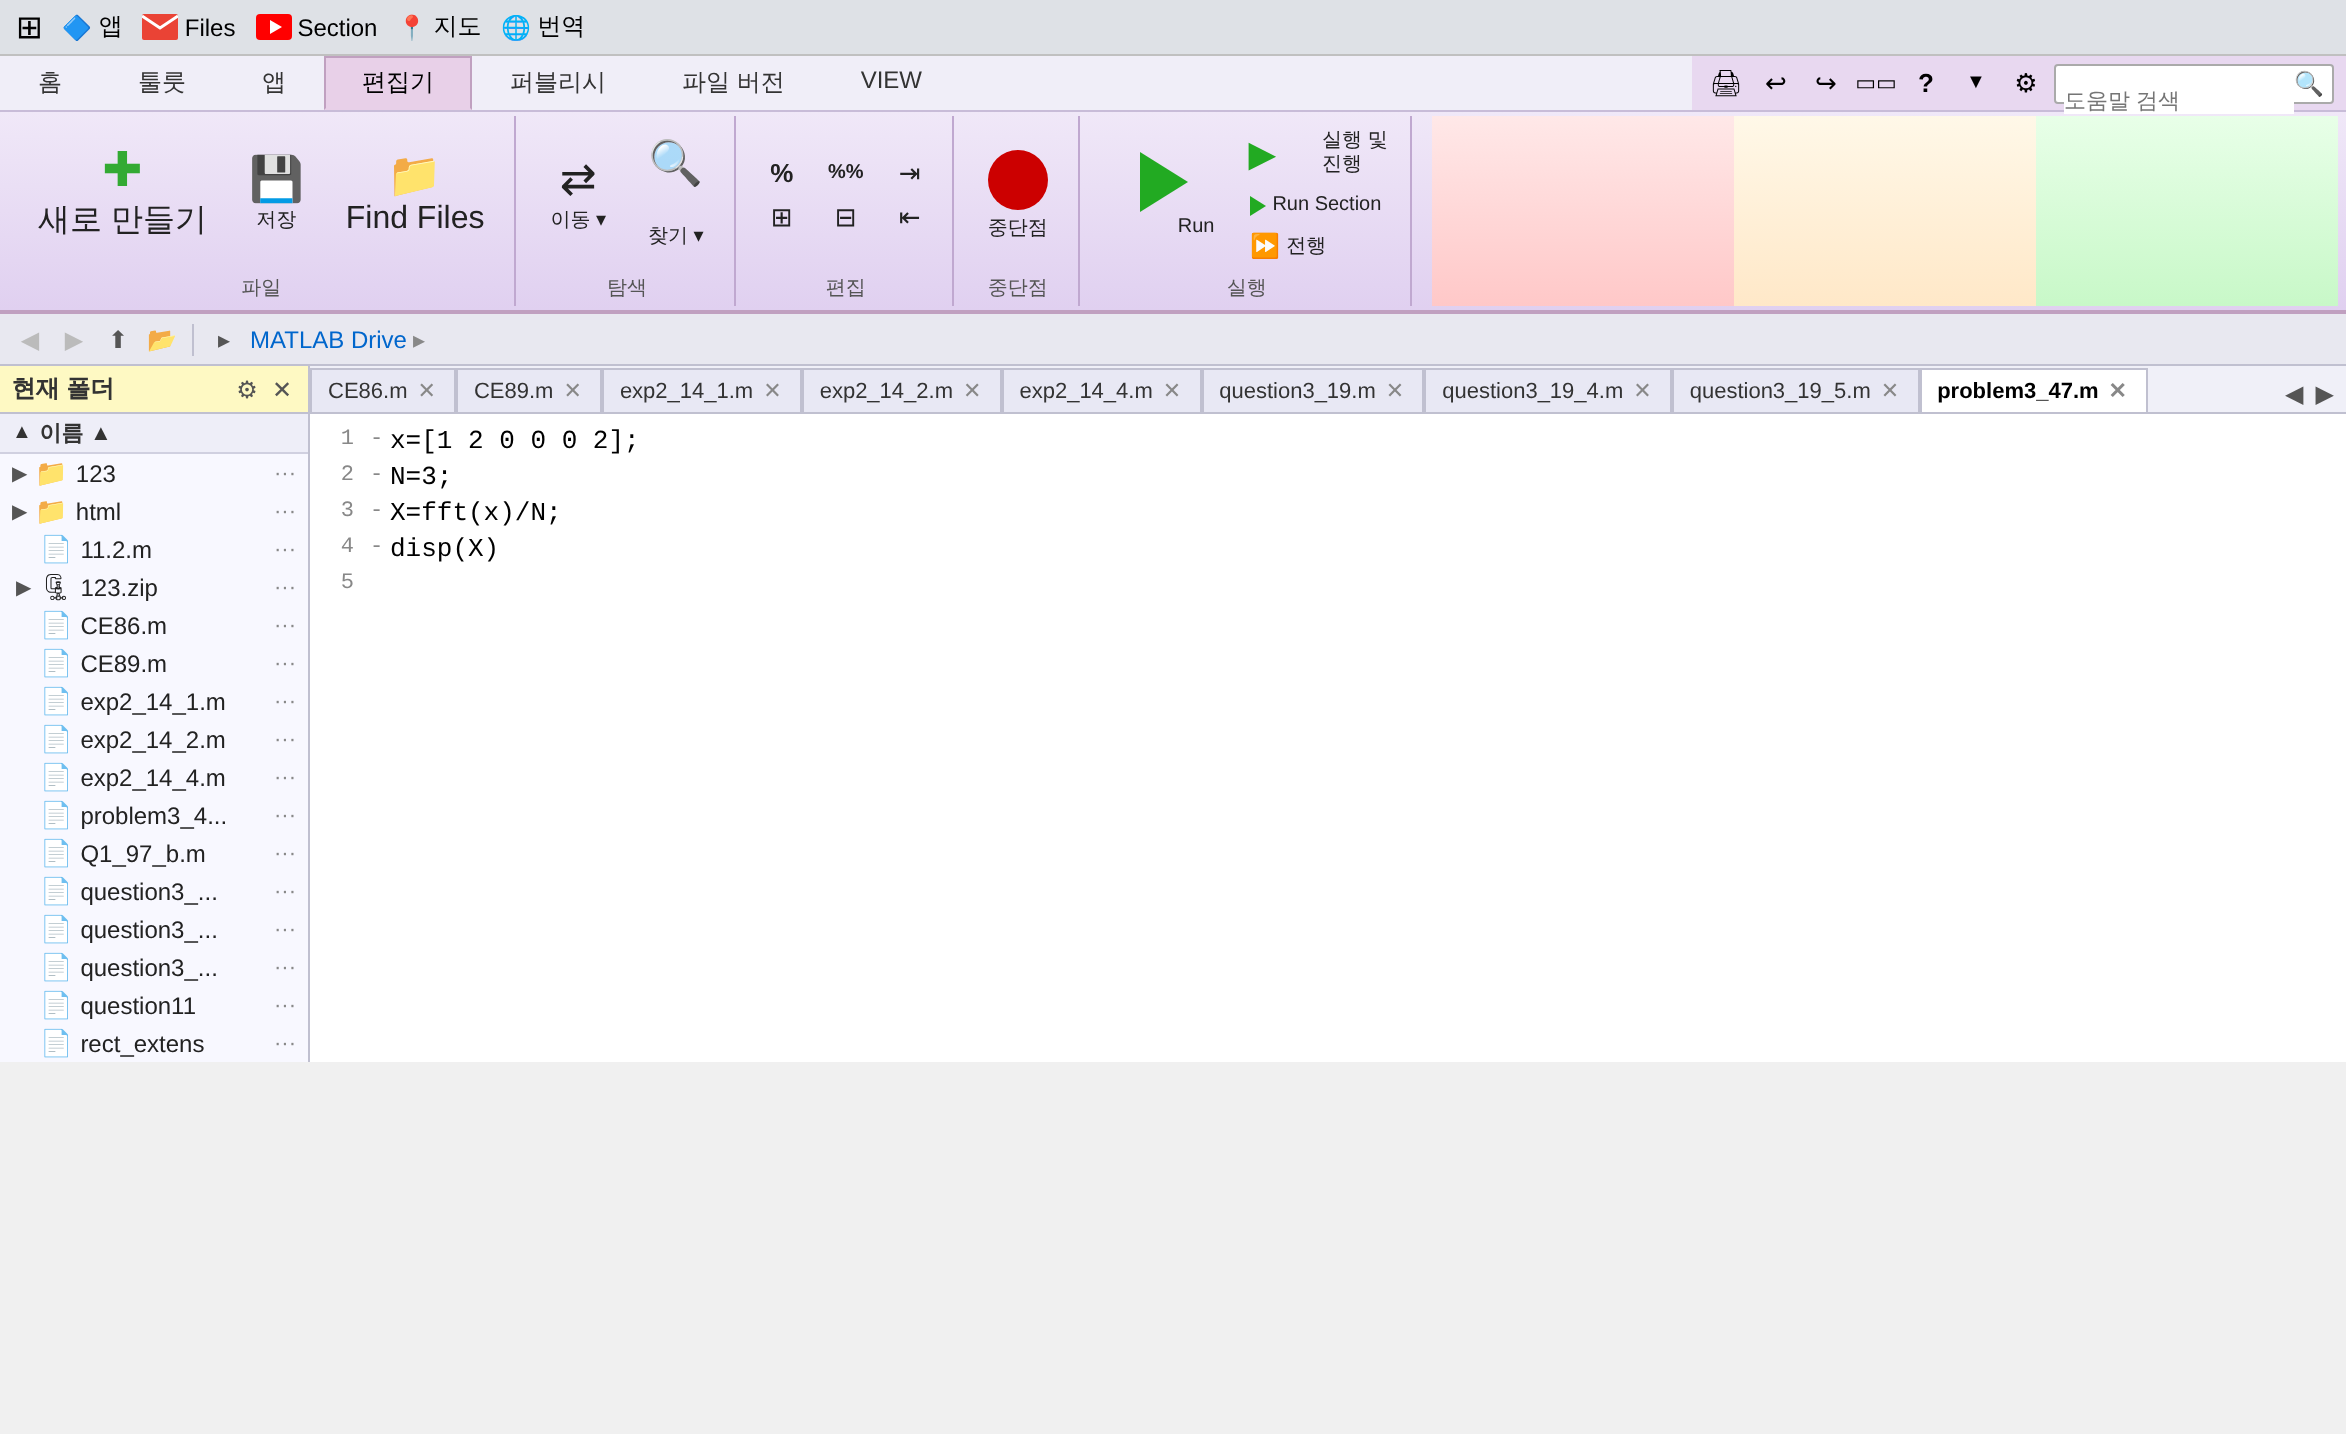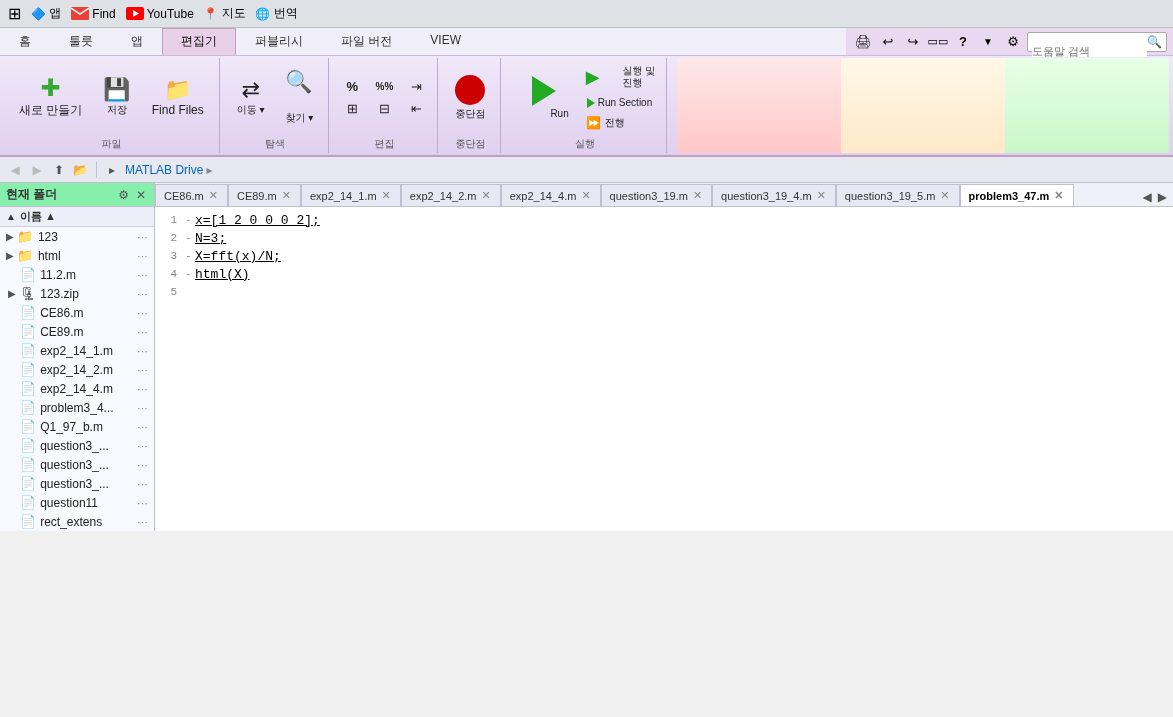--- a/index.html
+++ b/index.html
@@ -158,21 +158,21 @@
       border-right: 1px solid #c0c0d0;
       display: flex;
       flex-direction: column;
       overflow: hidden;
     }
     .file-panel-header {
       display: flex;
       align-items: center;
       justify-content: space-between;
       padding: 3px 6px;
-      background: #86efac;
+      background: #fef9c3;
       border-bottom: 1px solid #c0c0d0;
     }
     .file-panel-title { font-size: 12px; font-weight: bold; color: #333; }
     .file-panel-icons { display: flex; gap: 3px; }
     .panel-icon-btn { cursor: pointer; font-size: 12px; color: #555; padding: 1px 2px; border-radius: 2px; }
     .file-list-header {
       display: flex;
       align-items: center;
       padding: 2px 6px;
       background: #eeeef8;
@@ -254,21 +254,20 @@
     .line-dash {
       color: #888;
       padding-right: 8px;
       font-size: 11px;
       flex-shrink: 0;
       width: 10px;
     }
     .line-code {
       color: #000;
       white-space: pre;
-      text-decoration: underline;
     }
 
     
     .app-wrapper {
       width: 1173px;
       height: 717px;
       overflow: hidden;
       position: relative;
     }
 
@@ -294,28 +293,28 @@
 
   <div class="browser-bar">
     <div class="browser-bar-apps">
       <span style="font-size:16px; cursor:pointer;">⊞</span>
       <span style="font-size:12px;">🔷 <span>앱</span></span>
       <span>
         <svg width="18" height="13" viewBox="0 0 18 13">
             <rect width="18" height="13" rx="1" fill="#EA4335"></rect>
             <path d="M0 1l9 6 9-6" stroke="white" stroke-width="1.5" fill="none"></path>
           </svg>
-        <span>Find</span>
+        <span>Files</span>
       </span>
       <span>
         <svg width="18" height="13" viewBox="0 0 18 13">
             <rect width="18" height="13" rx="2" fill="#FF0000"></rect>
             <polygon points="7,3 7,10 13,6.5" fill="white"></polygon>
           </svg>
-        <span>YouTube</span>
+        <span>Section</span>
       </span>
       <span>📍 <span>지도</span></span>
       <span>🌐 <span>번역</span></span>
     </div>
   </div>
 
   <div class="tab-strip-area" style="position:relative;">
     <div style="display:flex; background:#f0eef8; flex:1;">
       <div class="ribbon-tab">홈</div>
       <div class="ribbon-tab">툴룻</div>
@@ -340,29 +339,29 @@
       </div>
     </div>
   </div>
 
   <div class="ribbon-toolbar">
 
     <div class="ribbon-group">
       <div class="ribbon-group-content">
         <div class="ribbon-btn-large">
           <div class="ribbon-btn-icon" style="color:#33aa33; font-size:24px;">✚</div>
-          <span style="font-size:12px;">새로 만들기</span>
+          <span style="font-size:16px;">새로 만들기</span>
         </div>
         <div class="ribbon-btn-large">
           <div class="ribbon-btn-icon" style="font-size:22px;">💾</div>
           <span style="font-size:10px;">저장</span>
         </div>
         <div class="ribbon-btn-large">
           <div class="ribbon-btn-icon" style="font-size:22px;">📁</div>
-          <span style="font-size:12px;">Find Files</span>
+          <span style="font-size:16px;">Find Files</span>
         </div>
       </div>
       <div class="ribbon-group-label">파일</div>
     </div>
 
     <div class="ribbon-group">
       <div class="ribbon-group-content">
         <div class="ribbon-btn-large">
           <div class="ribbon-btn-icon" style="font-size:22px;">⇄</div>
           <span style="font-size:10px;">이동 ▾</span>
@@ -638,21 +637,21 @@
 
           <div class="code-line">
             <span class="line-number">3</span>
             <span class="line-dash">-</span>
             <span class="line-code">X=fft(x)/N;</span>
           </div>
 
           <div class="code-line">
             <span class="line-number">4</span>
             <span class="line-dash">-</span>
-            <span class="line-code">html(X)</span>
+            <span class="line-code">disp(X)</span>
           </div>
 
           <div class="code-line">
             <span class="line-number">5</span>
             <span class="line-dash"></span>
             <span class="line-code"></span>
           </div>
         </div>
       </div>
     </div>

